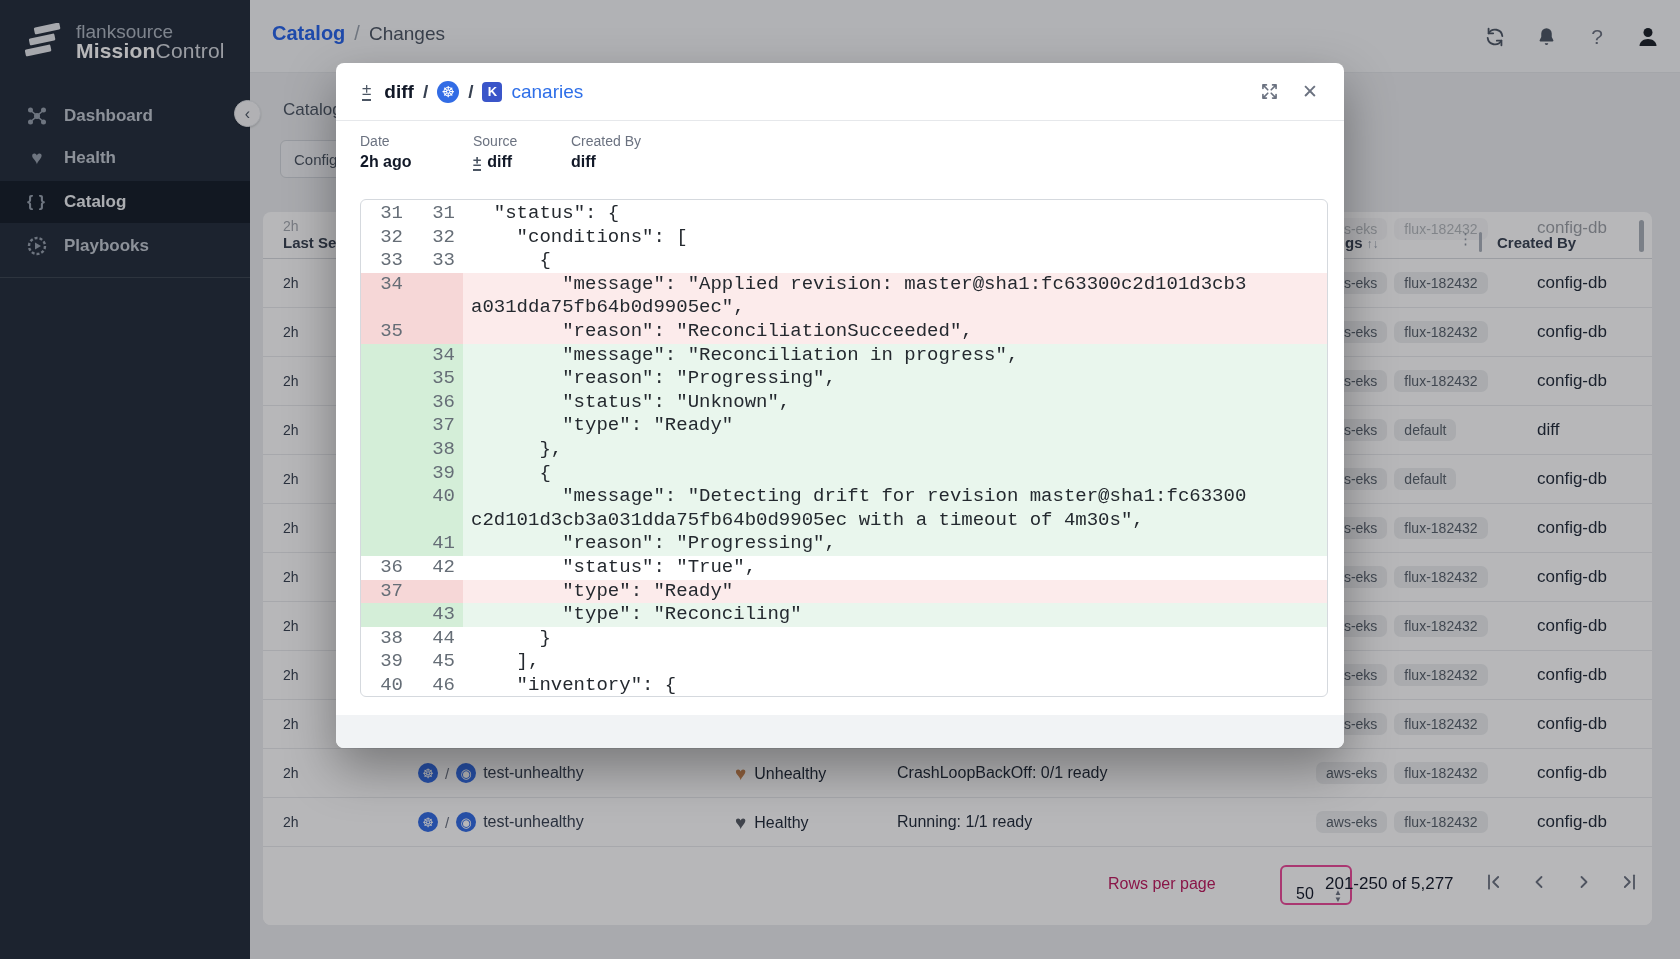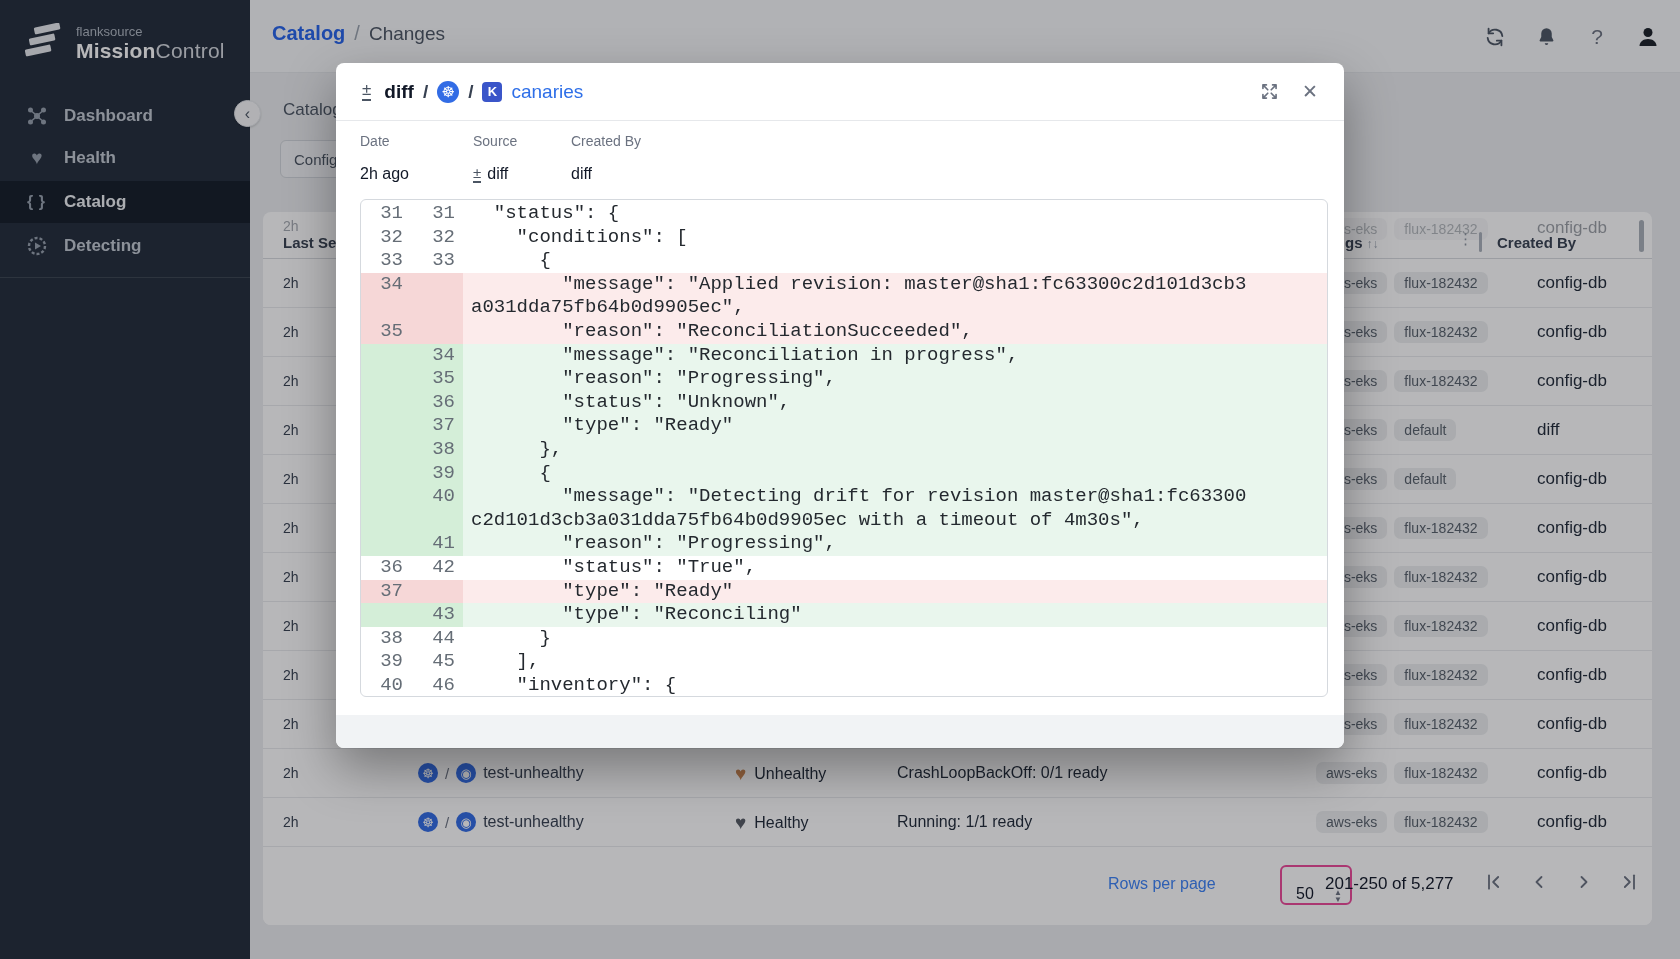--- a/index.html
+++ b/index.html
@@ -4,21 +4,21 @@
 <style>
   * { margin:0; padding:0; box-sizing:border-box; }
   html,body { width:1680px; height:959px; overflow:hidden;
     font-family:"Liberation Sans", sans-serif; background:#ebedef; }
 
   
   .sidebar { position:absolute; left:0; top:0; width:250px; height:959px;
     background:#222c3a; z-index:10; }
   .logo { display:flex; align-items:center; gap:12px; padding:14px 0 0 24px; height:73px; }
   .logo-mark svg { display:block; }
-  .logo-text .co { font-size:13px; color:#aeb6c0; line-height:14px; }
+  .logo-text .co { font-size:19px; color:#aeb6c0; line-height:14px; }
   .logo-text .prod { font-size:21px; color:#ffffff; line-height:24px; letter-spacing:.2px; }
   .logo-text .prod b { font-weight:700; }
   .logo-text .prod span.lite { font-weight:400; color:#d6dae0; }
   .nav { margin-top:22px; }
   .nav-item { display:flex; align-items:center; gap:16px; height:42px; padding:0 0 0 26px;
     color:#c2c9d2; font-size:17px; cursor:pointer;font-weight:bold; }
   .nav-item .ni { width:22px; display:flex; justify-content:center; color:#97a1ae; }
   .nav-item.active { background:#141c27; color:#eef1f4; margin:2px 0; }
   .nav-sep { border-top:1px solid #3a4450; margin:10px 0 8px 0; }
   .nav-item .chev { margin-left:auto; margin-right:22px; color:#97a1ae; font-size:14px; }
@@ -68,21 +68,21 @@
   .pill { background:#eceef0; color:#57606a; font-size:14px; border-radius:7px; padding:3px 10px; }
   .mini-circle { width:20px; height:20px; border-radius:50%; background:#326ce5; color:#fff;
     display:inline-flex; align-items:center; justify-content:center; font-size:13px; line-height:1; }
   .slash { color:#6b7280; font-size:15px; }
   .heart { font-size:19px; line-height:1; }
   .heart.bad { color:#c9854f; }
   .heart.ok { color:#555b63; }
 
   
   .pager { position:absolute; left:0; bottom:0; width:100%; height:78px; background:#fff; }
-  .pager-label { position:absolute; left:845px; top:28px; font-size:16px; color:#3b82f6; font-weight:500;}
+  .pager-label { position:absolute; left:845px; top:28px; font-size:16px; color:#be185d; font-weight:500;}
   .page-size { position:absolute; left:1017px; top:18px; width:72px; height:40px;
     border:2px solid #ec4899; border-radius:6px; background:#fff; display:flex; align-items:flex-end; }
   .page-size .val { font-size:16px; color:#111827; margin-left:14px; }
   .page-size .steps { margin-left:auto; margin-right:8px; display:flex; flex-direction:column;
     font-size:8px; color:#6b7280; line-height:7px; }
   .range { position:absolute; left:1062px; top:27px; font-size:17px; color:#111827; }
   .pg-icons { position:absolute; left:1218px; top:22px; display:flex; gap:19px; }
   .pg-btn { width:26px; height:26px; display:flex; align-items:center; justify-content:center;
     color:#6b7280; cursor:pointer; }
 
@@ -103,21 +103,21 @@
     font-size:13px; font-weight:700; display:inline-flex; align-items:center; justify-content:center; }
   .t-link { color:#2e6fe8; }
   .m-win-icons { margin-left:auto; display:flex; align-items:center; gap:22px; }
   .m-win-icons .wi { color:#6b7280; cursor:pointer; display:flex; }
   .close-x { font-size:19px; }
 
   .m-meta { position:absolute; left:24px; top:70px; display:flex; gap:0; }
   .meta-col { min-width:113px; }
   .meta-col.w2 { min-width:98px; }
   .meta-label { font-size:14px; color:#6b7280; }
-  .meta-val { margin-top:16px; font-size:16px; color:#111827; font-weight:400;
+  .meta-val { margin-top:4px; font-size:16px; color:#111827; font-weight:700;
     display:flex; align-items:center; gap:6px; }
   .pm-ic.sm { font-size:15px; line-height:13px; height:17px; border-width:2px; }
 
   .diff-box { position:absolute; left:24px; top:136px; width:968px; height:498px;
     border:1px solid #d5d9de; border-radius:6px; overflow:hidden; background:#fff;
     font-family:"Liberation Mono", monospace; font-size:19px; line-height:23.6px; padding-top:2px; }
   .dline { display:flex; }
   .dnum { flex:none; text-align:right; color:#656d76; }
   .dnum.old { width:52px; padding-right:10px; }
   .dnum.new { width:50px; padding-right:8px; }
@@ -170,21 +170,21 @@
       <span class="ni" style="font-size:16px; letter-spacing:2px;">{ }</span>
       <span>Catalog</span>
     </div>
     <div class="nav-item">
       <span class="ni">
         <svg width="20" height="20" viewBox="0 0 20 20">
           <circle cx="10" cy="10" r="8" fill="none" stroke="#97a1ae" stroke-width="2.4" stroke-dasharray="3 2"></circle>
           <path d="M8 6.5 L14 10 L8 13.5 Z" fill="#97a1ae"></path>
         </svg>
       </span>
-      <span>Detecting</span>
+      <span>Playbooks</span>
     </div>
     <div class="nav-sep"></div>
   </div>
 </div>
 <div class="collapse-btn">‹</div>
 
 <div class="topbar">
   <div class="crumbs">
     <span class="crumb-root">Catalog</span>
     <span class="crumb-sep">/</span>

